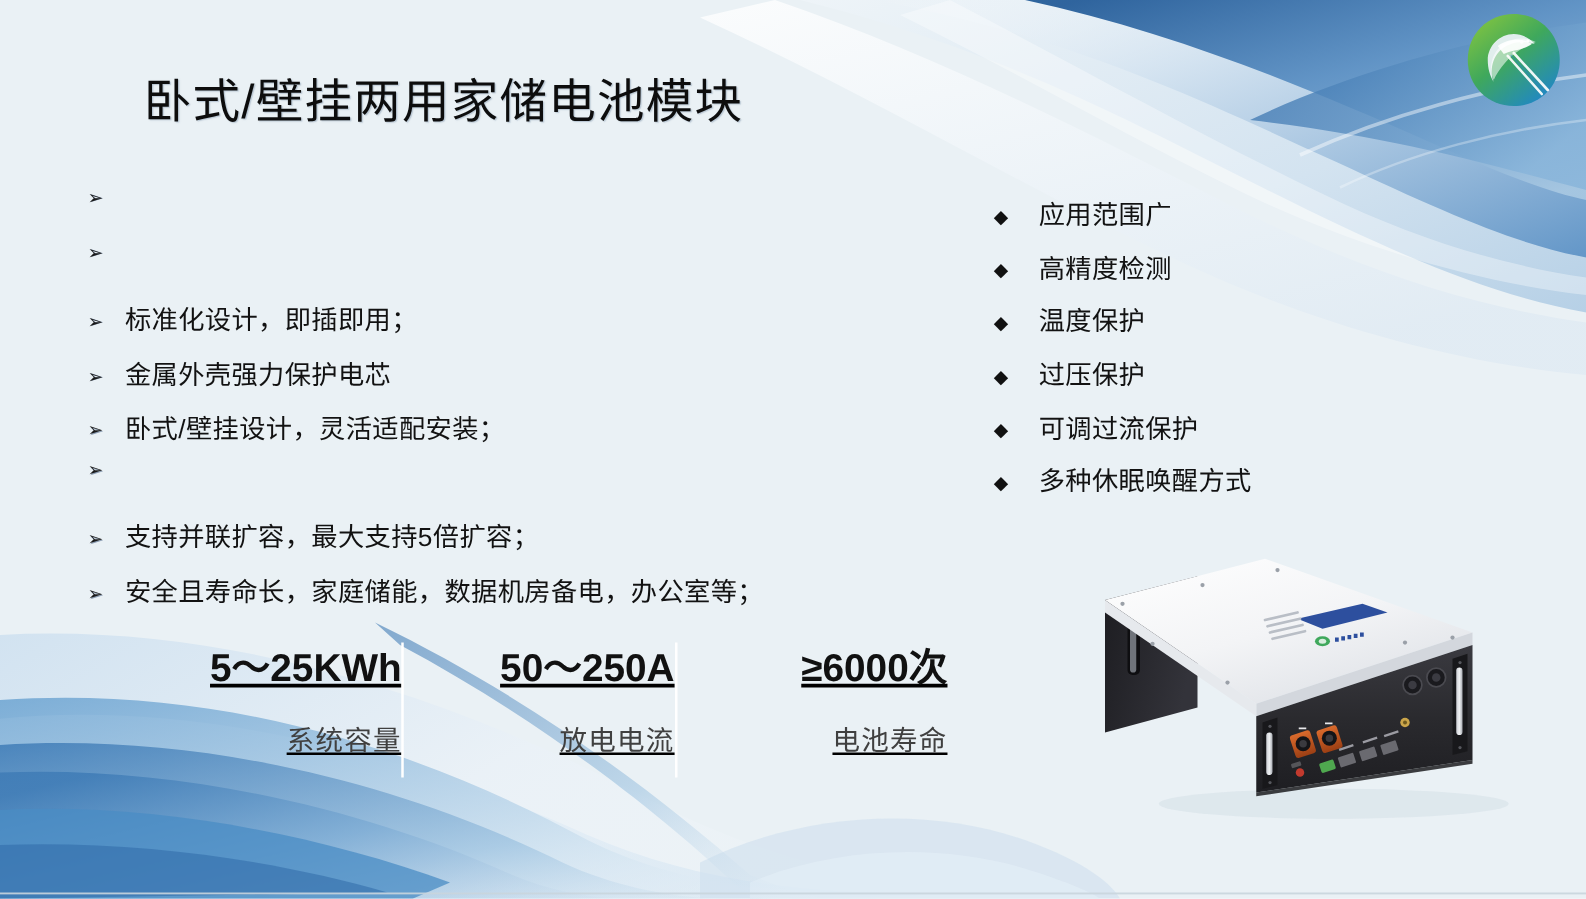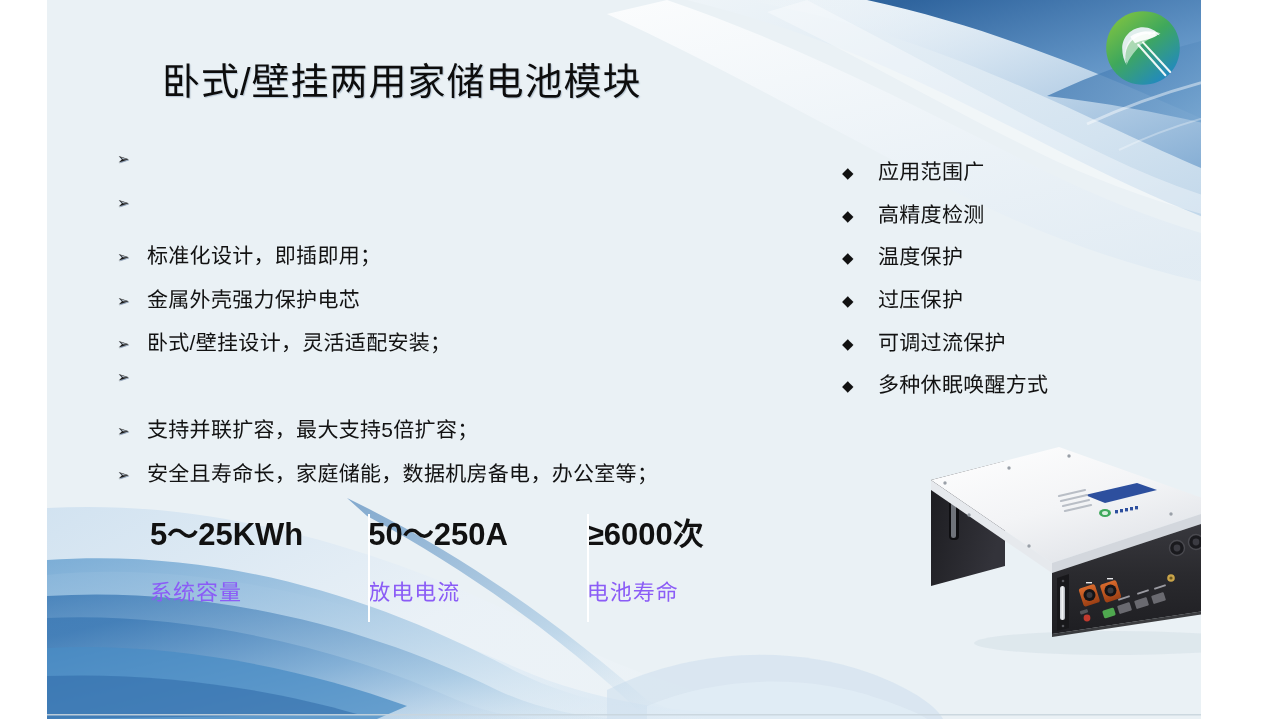--- a/index.html
+++ b/index.html
@@ -3,26 +3,25 @@
 <meta charset="utf-8">
 <title>产品介绍幻灯片</title>
 <style>
   html, body {
     margin: 0;
     padding: 0;
     background: #ffffff;
   }
   #slide {
     position: relative;
-    width: 1154px;
+    width: 1269px;
     height: 719px;
     overflow: hidden;
     background: #eaf1f5;
     font-family: "Liberation Sans", "DejaVu Sans", sans-serif;
-    margin-left: 47px;
     -webkit-font-smoothing: antialiased;
   }
 
   
   .bg-layer {
     position: absolute;
     inset: 0;
     width: 1269px;
     height: 719px;
     pointer-events: none;
@@ -105,21 +104,22 @@
     position: absolute;
     left: 103px;
     top: 512px;
     width: 655px;
     height: 115px;
     display: flex;
   }
   .stat {
     position: relative;
     flex: 1 1 0;
-    text-align: left;
+    text-align: right;
+    text-decoration: underline;
   }
   .stat + .stat::before {
     content: "";
     position: absolute;
     left: 0;
     top: 2px;
     width: 2px;
     height: 108px;
     background: #ffffff;
   }
@@ -127,21 +127,21 @@
     font-size: 31px;
     font-weight: bold;
     color: #111111;
     line-height: 46px;
     letter-spacing: 0px;
     white-space: nowrap;
   }
   .stat-label {
     margin-top: 20px;
     font-size: 22px;
-    color: #8b5cf6;
+    color: #404040;
     line-height: 30px;
     letter-spacing: 1px;
     white-space: nowrap;
   }
 
   
   #product {
     position: absolute;
     left: 862px;
     top: 438px;

